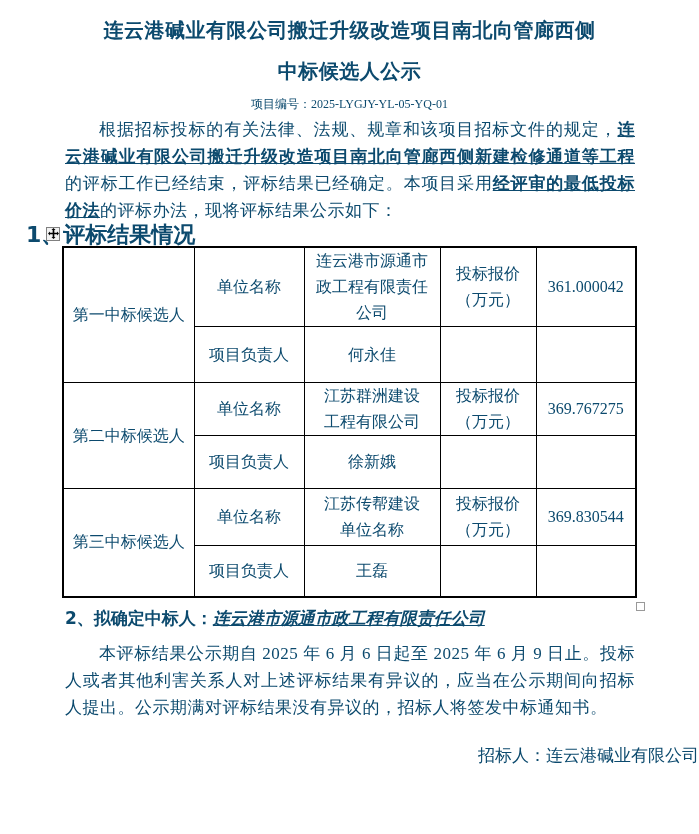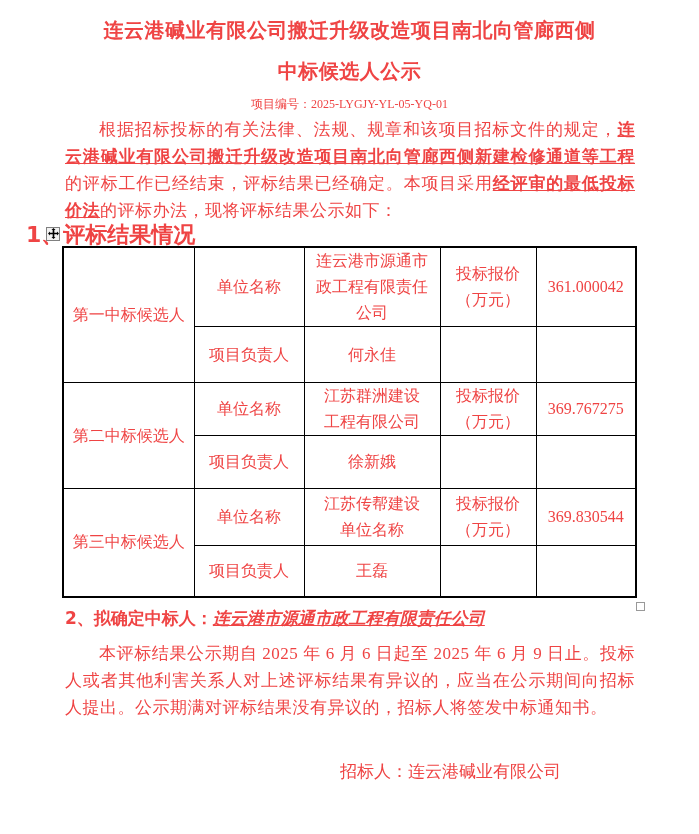--- a/index.html
+++ b/index.html
@@ -2,21 +2,21 @@
 <html><head>
 <meta charset="utf-8">
 <style>
   * { margin: 0; padding: 0; box-sizing: border-box; }
   html, body { background: #fff; }
   .page {
     width: 699px; height: 834px;
     position: relative;
     background: #fff;
     overflow: hidden;
-    color: #ef4444;
+    color: #0c4a6e;
     font-family: "Liberation Serif", "DejaVu Serif", serif;
     font-size: 17px;
   }
   .title-block {
     margin-top: 10px;
     text-align: center;
     font-family: "DejaVu Sans", "Liberation Sans", sans-serif;
     font-weight: bold;
     font-size: 20px;
     letter-spacing: 0.5px;
@@ -93,22 +93,23 @@
     margin: 8px 64px 0 65px;
     font-weight: bold;
     font-family: "DejaVu Sans", "Liberation Sans", sans-serif;
     font-size: 17px;
     line-height: 24px;
   }
   .sec2 .em { text-decoration: underline; font-style: italic; }
   .notice { margin-top: 10px; }
   .signature {
     margin-left: 340px;
-    margin-top: 42px;
+    margin-top: 26px;
     font-size: 17px;
+    text-align: right;
   }
   .sig-line { line-height: 18px; }
   .sig-date { margin-top: 17px; margin-left: 18px; }
 </style>
 </head>
 <body>
 
 <div class="page">
 
   <div class="title-block">

